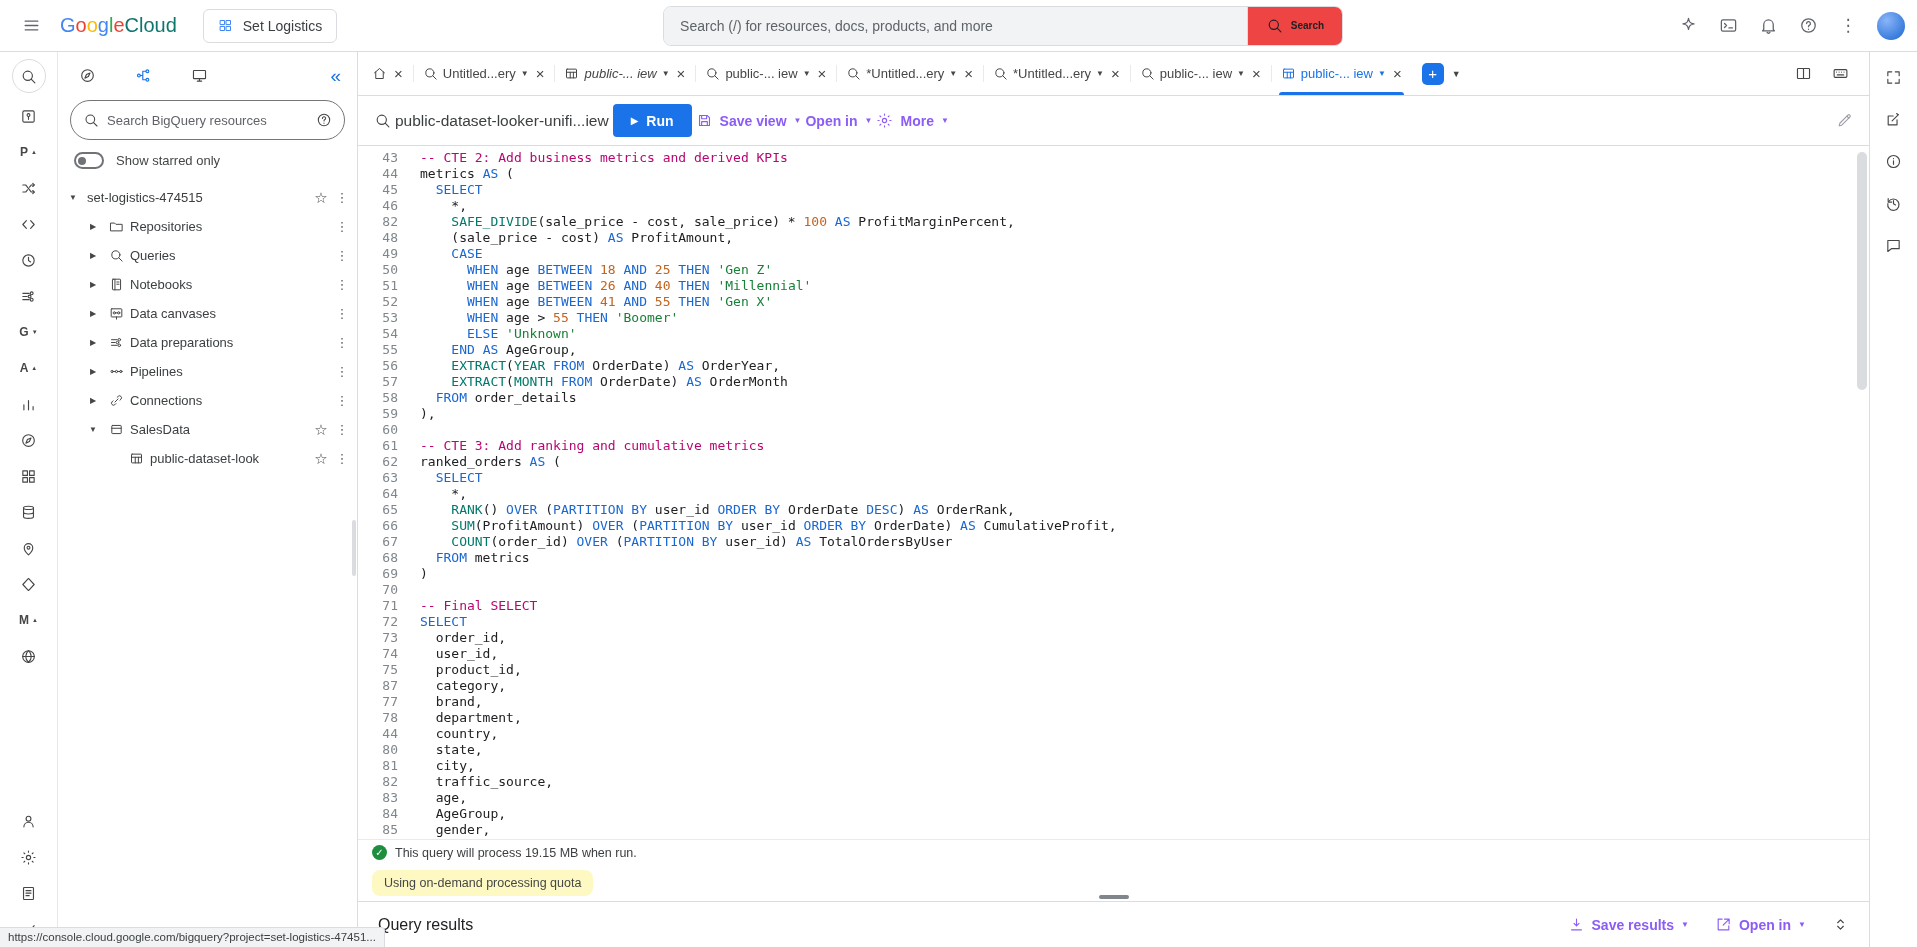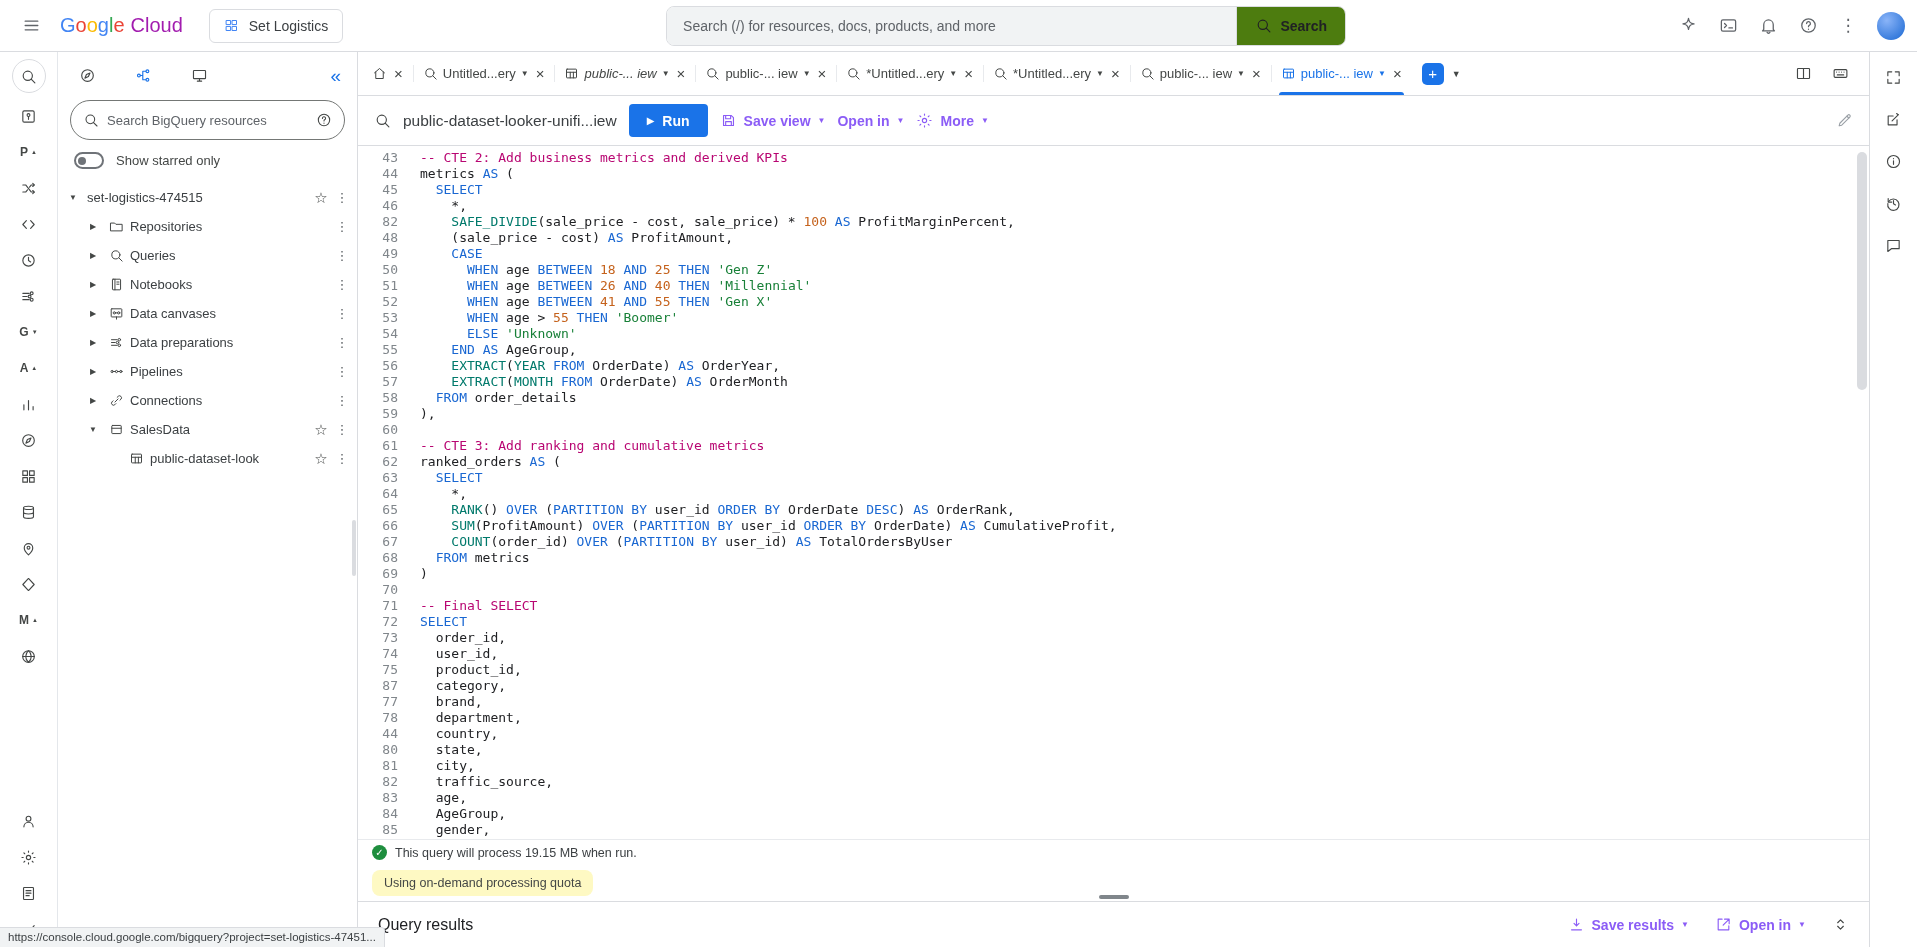--- a/index.html
+++ b/index.html
@@ -7,29 +7,29 @@
 body{font-family:"Liberation Sans","DejaVu Sans",sans-serif;font-size:13px;color:#202124;background:#fff}
 button{font-family:inherit}
 .ic{display:inline-flex;align-items:center;justify-content:center;flex:none}
 .ic svg{display:block}
 .app{width:100%;height:100%;display:flex;flex-direction:column}
 
 .topbar{height:52px;flex:none;display:flex;align-items:center;gap:8px;padding:0 12px;border-bottom:1px solid #dadce0;background:#fff}
 .iconbtn{width:38px;height:38px;border:none;background:transparent;border-radius:50%;display:flex;align-items:center;justify-content:center;color:#5f6368;cursor:pointer}
 .iconbtn svg{width:19px;height:19px}
 .glyph-kebab{font-size:17px;color:#5f6368}
-.logo{display:flex;align-items:flex-start;gap:6px;margin:0 18px 0 2px;font-size:20px}
-.logo .cloud{color:#a21caf}
+.logo{display:flex;align-items:flex-start;margin:0 18px 0 2px;font-size:20px}
+.logo .cloud{color:#0f766e}
 .proj-btn{display:flex;align-items:center;gap:10px;height:34px;padding:0 14px;border:1px solid #dadce0;border-radius:6px;background:#fff;font-size:14px;color:#3c4043;cursor:pointer}
 .proj-btn .ic{color:#4285f4}
 .proj-btn svg{width:15px;height:15px}
 .searchwrap{flex:0 1 680px;margin:0 auto;display:flex;height:40px;border-radius:8px;overflow:hidden;border:1px solid #dadce0}
 .search-input{flex:1;border:none;outline:none;background:#f1f3f4;padding:0 16px;font-size:14px;color:#202124;min-width:0}
 .search-input::placeholder{color:#5f6368}
-.search-btn{display:flex;align-items:center;gap:8px;padding:0 18px;background:#4d7c0f;border:none;border-left:1px solid #dadce0;font-size:14px;font-weight:700;color:#202124;cursor:pointer}
+.search-btn{display:flex;align-items:center;gap:8px;padding:0 18px;background:#ef4444;border:none;border-left:1px solid #dadce0;font-size:10px;font-weight:700;color:#202124;cursor:pointer}
 .top-right{display:flex;align-items:center;gap:2px}
 .avatar{width:28px;height:28px;border-radius:50%;background:radial-gradient(circle at 35% 30%,#8ab4f8,#1967d2);margin-left:8px;cursor:pointer}
 
 .content{flex:1;display:flex;min-height:0}
 
 .left-rail{width:58px;flex:none;border-right:1px solid #e4e7eb;display:flex;flex-direction:column;align-items:center;padding:7px 0 0;overflow:hidden}
 .rail-item{width:40px;height:36px;flex:none;display:flex;align-items:center;justify-content:center;color:#444746;cursor:pointer}
 .left-rail>.rail-item:first-child{border:1px solid #dadce0;border-radius:50%;width:34px;height:34px;margin-bottom:5px}
 .rail-letter{gap:3px;font-size:12px;font-weight:700;color:#444746}
 .rail-letter .chev{font-size:6px;color:#444746}
@@ -67,21 +67,21 @@
 .tab.active{color:#1a73e8}
 .tab.active::after{content:"";position:absolute;left:8px;right:8px;bottom:0;height:3px;border-radius:3px 3px 0 0;background:#1a73e8}
 .tab.italic .tab-label{font-style:italic}
 .tab-caret{font-size:8px}
 .tab-close{font-size:15px;color:#444746;margin-left:2px}
 .addtab-btn{width:22px;height:22px;margin:0 8px 0 10px;border:none;border-radius:5px;background:#1a73e8;color:#fff;font-size:15px;line-height:1;display:flex;align-items:center;justify-content:center;cursor:pointer;flex:none}
 .tablist-caret{font-size:9px;color:#444746;margin-right:8px;cursor:pointer}
 .tabstrip-right{margin-left:auto;display:flex;align-items:center;gap:20px;color:#444746;padding-right:12px}
 .tabstrip-right svg{width:17px;height:17px}
 
-.ed-toolbar{height:50px;flex:none;display:flex;align-items:center;gap:12px;padding:0 16px;border-bottom:1px solid #dadce0}
+.ed-toolbar{height:50px;flex:none;display:flex;align-items:center;gap:4px;padding:0 16px;border-bottom:1px solid #dadce0}
 .tb-search{color:#444746}
 .ed-title{font-size:15.5px;color:#3c4043;white-space:nowrap;overflow:hidden;text-overflow:ellipsis;max-width:430px}
 .run-btn{display:flex;align-items:center;gap:8px;height:33px;padding:0 18px;background:#1a73e8;border:none;border-radius:4px;color:#fff;font-size:14px;font-weight:700;cursor:pointer}
 .run-btn .glyph{font-size:10px}
 .tb-link{display:flex;align-items:center;gap:7px;color:#8b5cf6;font-size:14px;font-weight:700;background:none;border:none;cursor:pointer}
 .caret{font-size:8px;display:inline-flex}
 .tb-pencil{margin-left:auto;color:#9aa0a6;cursor:pointer}
 
 .editor{flex:1;min-height:0;display:flex;position:relative;font-family:"DejaVu Sans Mono","Liberation Mono",monospace;font-size:13px;line-height:16px;overflow:hidden;background:#fff}
 .gutter{flex:none;width:54px;text-align:right;padding:4px 14px 0 0;color:#80868b}

